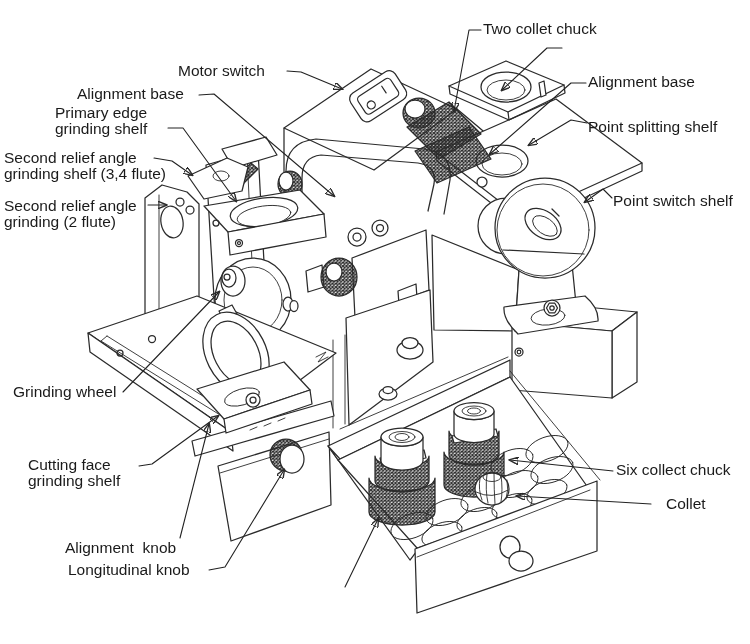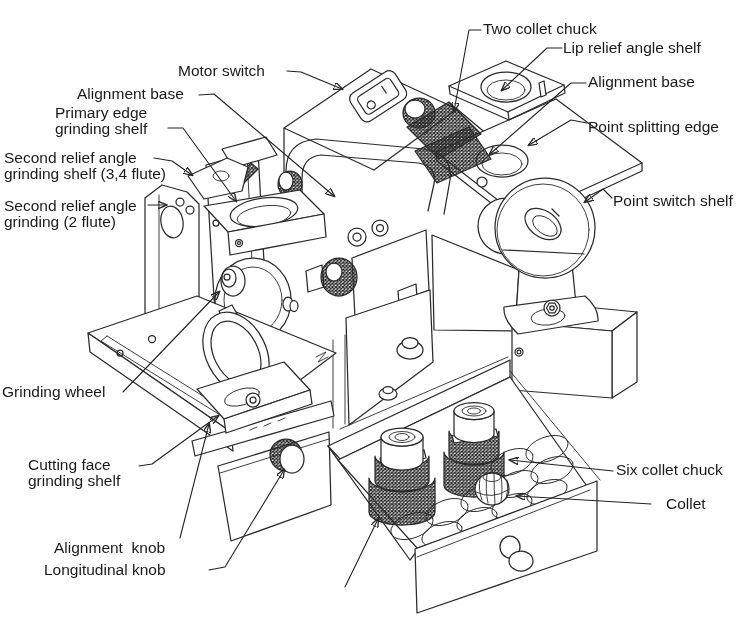--- a/index.html
+++ b/index.html
@@ -256,32 +256,31 @@
       <polyline class="ld" points="139,466 152,464 218,416"></polyline>
       <polyline class="ld" points="180,538 209,424"></polyline>
       <polyline class="ld" points="209,570 225,567 284,470"></polyline>
       <polyline class="ld" points="345,587 378,519"></polyline>
       <polyline class="ld" points="613,471 510,460"></polyline>
       <polyline class="ld" points="651,504 517,496"></polyline>
     </g>
   </svg>
 
   <div class="label" style="left:483px;top:21px">Two collet chuck</div>
-  <div class="label" style="left:563px;top:40px">Lip relief angle shelf</div>
   <div class="label" style="left:588px;top:74px">Alignment base</div>
-  <div class="label" style="left:588px;top:119px">Point splitting edge</div>
+  <div class="label" style="left:588px;top:119px">Point splitting shelf</div>
   <div class="label" style="left:613px;top:193px">Point switch shelf</div>
   <div class="label" style="left:178px;top:63px">Motor switch</div>
   <div class="label" style="left:77px;top:86px">Alignment base</div>
   <div class="label" style="left:55px;top:105px">Primary edge
 grinding shelf</div>
   <div class="label" style="left:4px;top:150px">Second relief angle
 grinding shelf (3,4 flute)</div>
   <div class="label" style="left:4px;top:198px">Second relief angle
 grinding (2 flute)</div>
-  <div class="label" style="left:2px;top:384px">Grinding wheel</div>
+  <div class="label" style="left:13px;top:384px">Grinding wheel</div>
   <div class="label" style="left:28px;top:457px">Cutting face
 grinding shelf</div>
-  <div class="label" style="left:54px;top:540px">Alignment  knob</div>
-  <div class="label" style="left:44px;top:562px">Longitudinal knob</div>
-  <div class="label" style="left:616px;top:462px">Six collet chuck</div>
+  <div class="label" style="left:65px;top:540px">Alignment  knob</div>
+  <div class="label" style="left:68px;top:562px">Longitudinal knob</div>
+  <div class="label" style="left:616px;top:462px">Six collect chuck</div>
   <div class="label" style="left:666px;top:496px">Collet</div>
 </div>
 
 </body></html>

